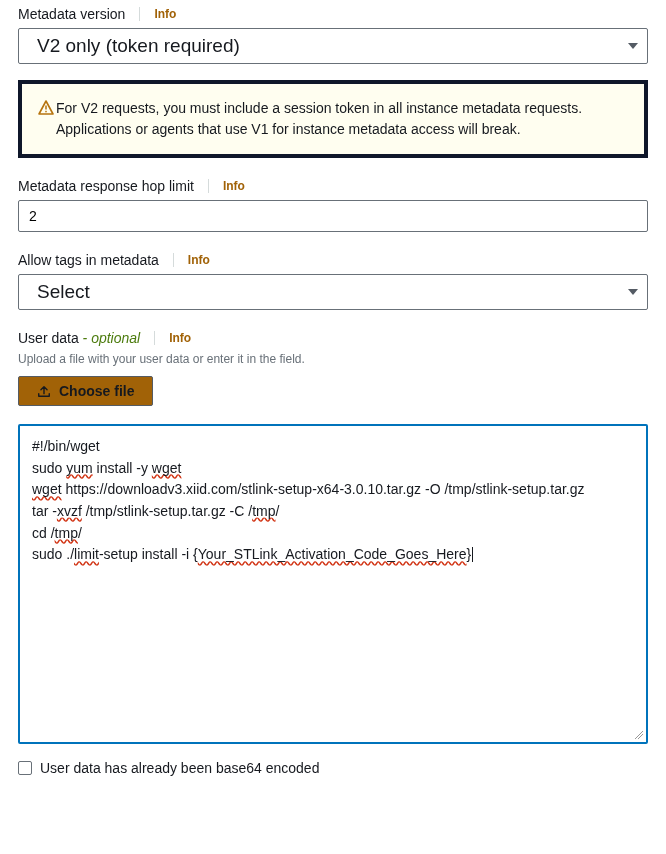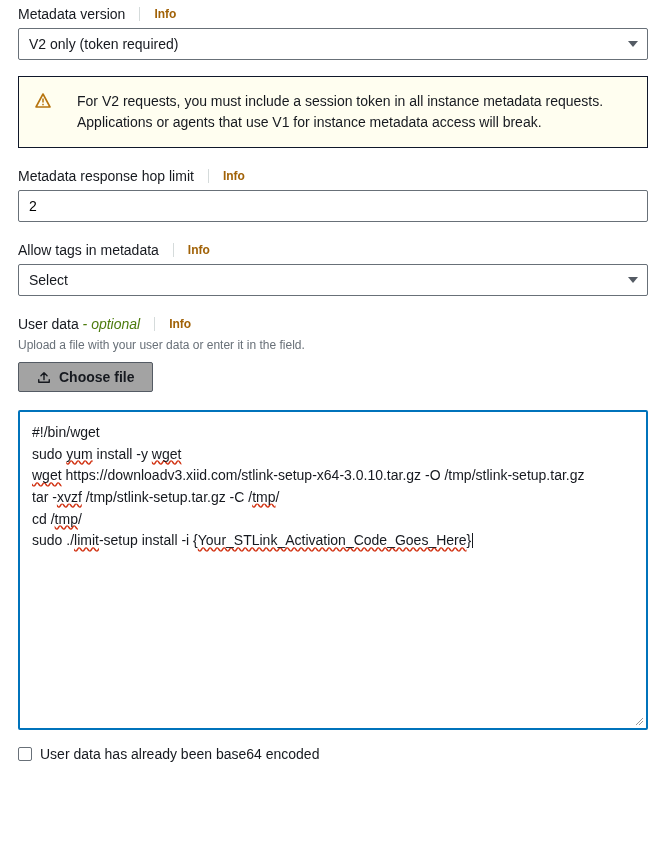--- a/index.html
+++ b/index.html
@@ -51,22 +51,22 @@
       margin-bottom: 10px;
     }
     .select-wrapper {
       position: relative;
       width: 100%;
     }
     .select-box {
       width: 100%;
       border: 1px solid #687078;
       border-radius: 2px;
-      padding: 6px 30px 6px 10px;
-      font-size: 14px;
+      padding: 6px 30px 6px 18px;
+      font-size: 19px;
       background: #fff;
       cursor: pointer;
       display: flex;
       align-items: center;
       min-height: 32px;
     }
     .select-caret {
       position: absolute;
       right: 10px;
       top: 50%;
@@ -82,44 +82,44 @@
       width: 100%;
       border: 1px solid #687078;
       border-radius: 2px;
       padding: 6px 10px;
       font-size: 14px;
       background: #fff;
       min-height: 32px;
     }
     .warning-box {
       background: #fffef0;
-      border: 1px solid #0f172a;
+      border: 4px solid #0f172a;
       border-radius: 0;
       padding: 14px 16px 14px 16px;
       display: flex;
-      gap: 26px;
+      gap: 2px;
       margin-top: 16px;
     }
     .warning-icon {
       flex-shrink: 0;
       width: 16px;
       height: 16px;
       margin-top: 2px;
     }
     .warning-text {
       font-size: 14px;
       line-height: 1.5;
       color: #16191f;
     }
     .choose-file-btn {
       display: inline-flex;
       align-items: center;
       gap: 8px;
       border: 1px solid #545b64;
-      background: #a3a3a3;
+      background: #a16207;
       padding: 6px 18px;
       font-size: 14px;
       font-weight: 700;
       color: #16191f;
       cursor: pointer;
       border-radius: 2px;
     }
     .upload-icon {
       width: 14px;
       height: 14px;

